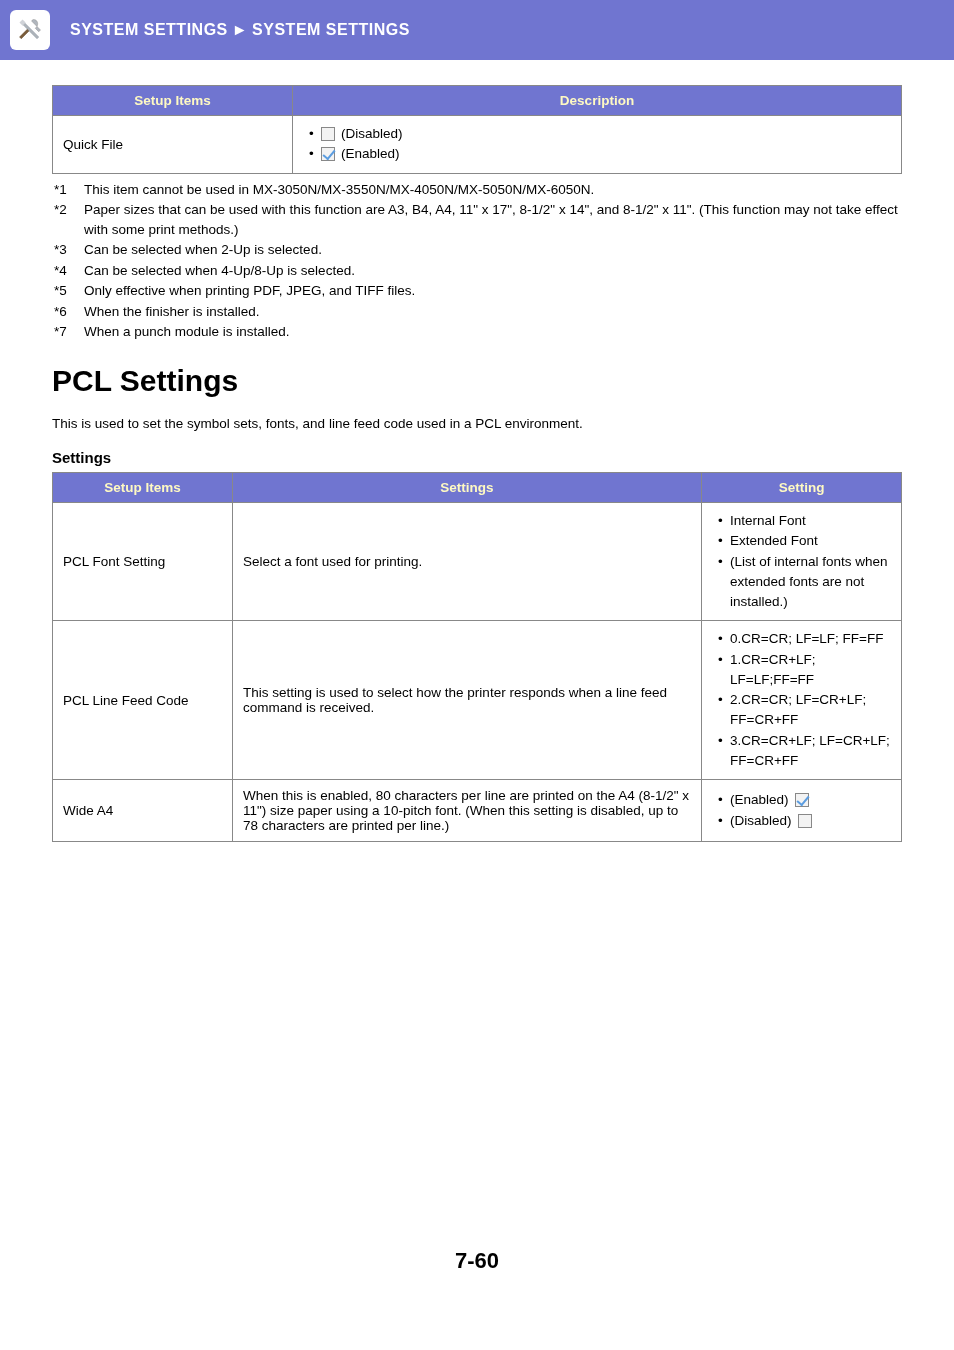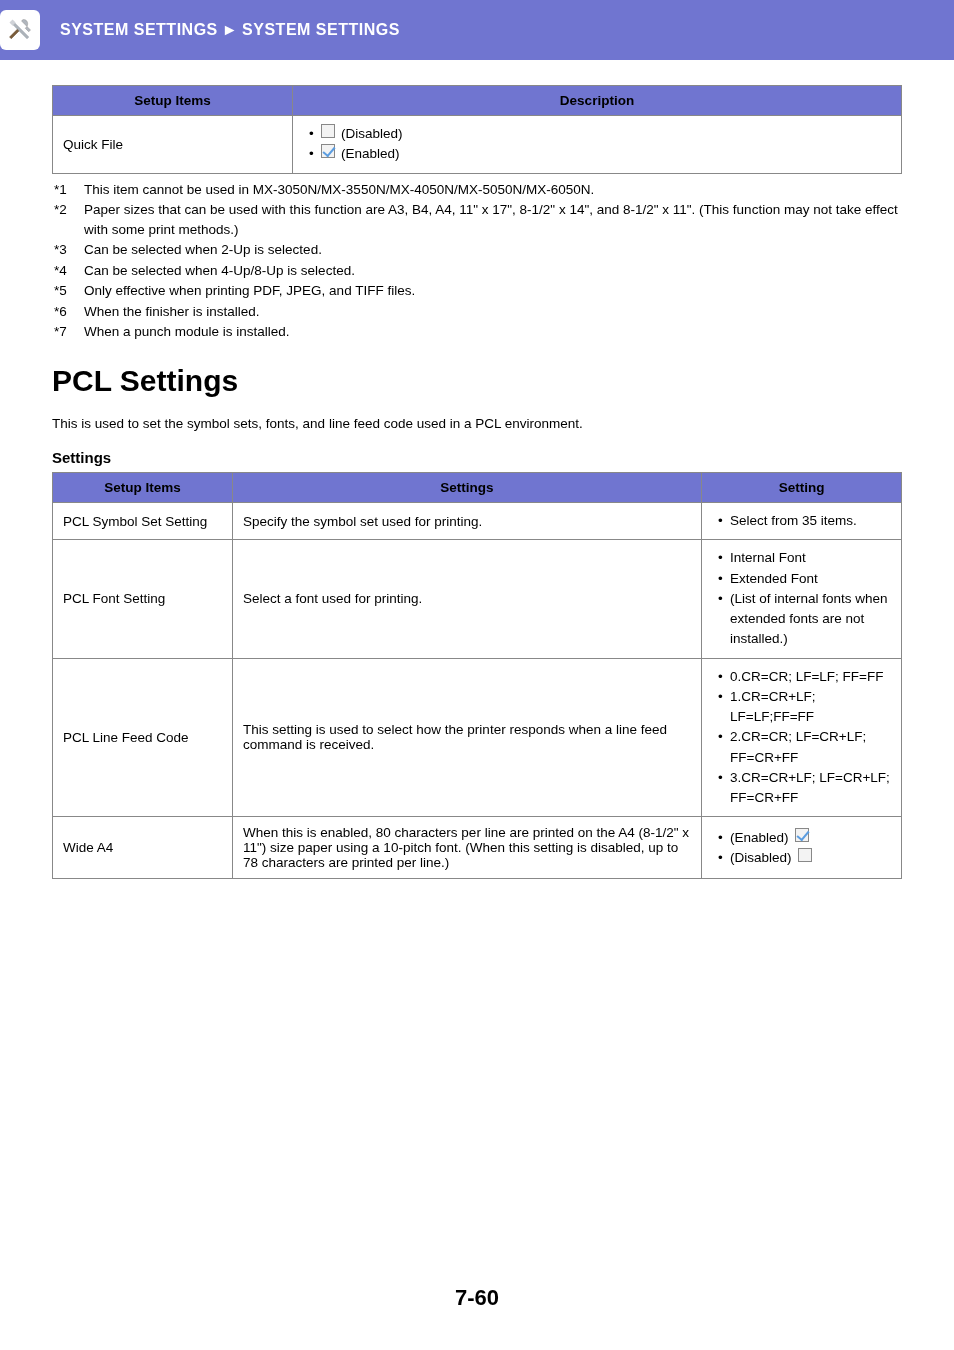--- a/index.html
+++ b/index.html
@@ -8,21 +8,21 @@
       font-size: 14px;
       color: #000;
       background: #fff;
       width: 954px;
     }
     .header-bar {
       background: #7075d0;
       height: 60px;
       display: flex;
       align-items: center;
-      padding-left: 0;
+      padding-left: 10px;
     }
     .header-icon {
       width: 40px;
       height: 40px;
       background: #fff;
       border-radius: 6px;
       display: flex;
       align-items: center;
       justify-content: center;
       margin-right: 20px;
@@ -49,41 +49,41 @@
     }
     th, td {
       border: 1px solid #888;
       padding: 8px 10px;
       font-size: 13.5px;
       text-align: left;
       vertical-align: middle;
     }
     th {
       background: #7075d0;
-      color: #000000;
+      color: #fef9c3;
       font-weight: bold;
       text-align: center;
       padding: 7px 24px;
     }
     .table1 th:first-child { width: 240px; }
     .table2 th:nth-child(1) { width: 180px; }
     .table2 th:nth-child(2) { width: auto; }
     .table2 th:nth-child(3) { width: 200px; }
     .bullet-list { list-style: none; padding-left: 6px; }
     .bullet-list li { position: relative; padding-left: 12px; line-height: 1.5; }
     .bullet-list li::before {
       content: "•";
       position: absolute;
       left: 0;
       top: 0;
     }
     .bullet-list-inline { list-style: none; padding-left: 6px; }
     .bullet-list-inline li {
       position: relative; padding-left: 12px; line-height: 1.5;
-      display: flex; gap: 6px;
+      display: flex; align-items: center; gap: 6px;
     }
     .bullet-list-inline li::before {
       content: "•"; position: absolute; left: 0; top: 0;
     }
     .checkbox {
       display: inline-block;
       width: 14px;
       height: 14px;
       border: 1px solid #888;
       background: #f3f3f3;
@@ -217,29 +217,20 @@
   <table class="table2">
     <thead>
       <tr>
         <th>Setup Items</th>
         <th>Settings</th>
         <th>Setting</th>
       </tr>
     </thead>
     <tbody>
       <tr>
-        <td>PCL Symbol Set Setting</td>
-        <td>Specify the symbol set used for printing.</td>
-        <td>
-          <ul class="bullet-list">
-            <li>Select from 35 items.</li>
-          </ul>
-        </td>
-      </tr>
-      <tr>
         <td>PCL Font Setting</td>
         <td>Select a font used for printing.</td>
         <td>
           <ul class="bullet-list">
             <li>Internal Font</li>
             <li>Extended Font</li>
             <li>(List of internal fonts when extended fonts are not installed.)</li>
           </ul>
         </td>
       </tr>

